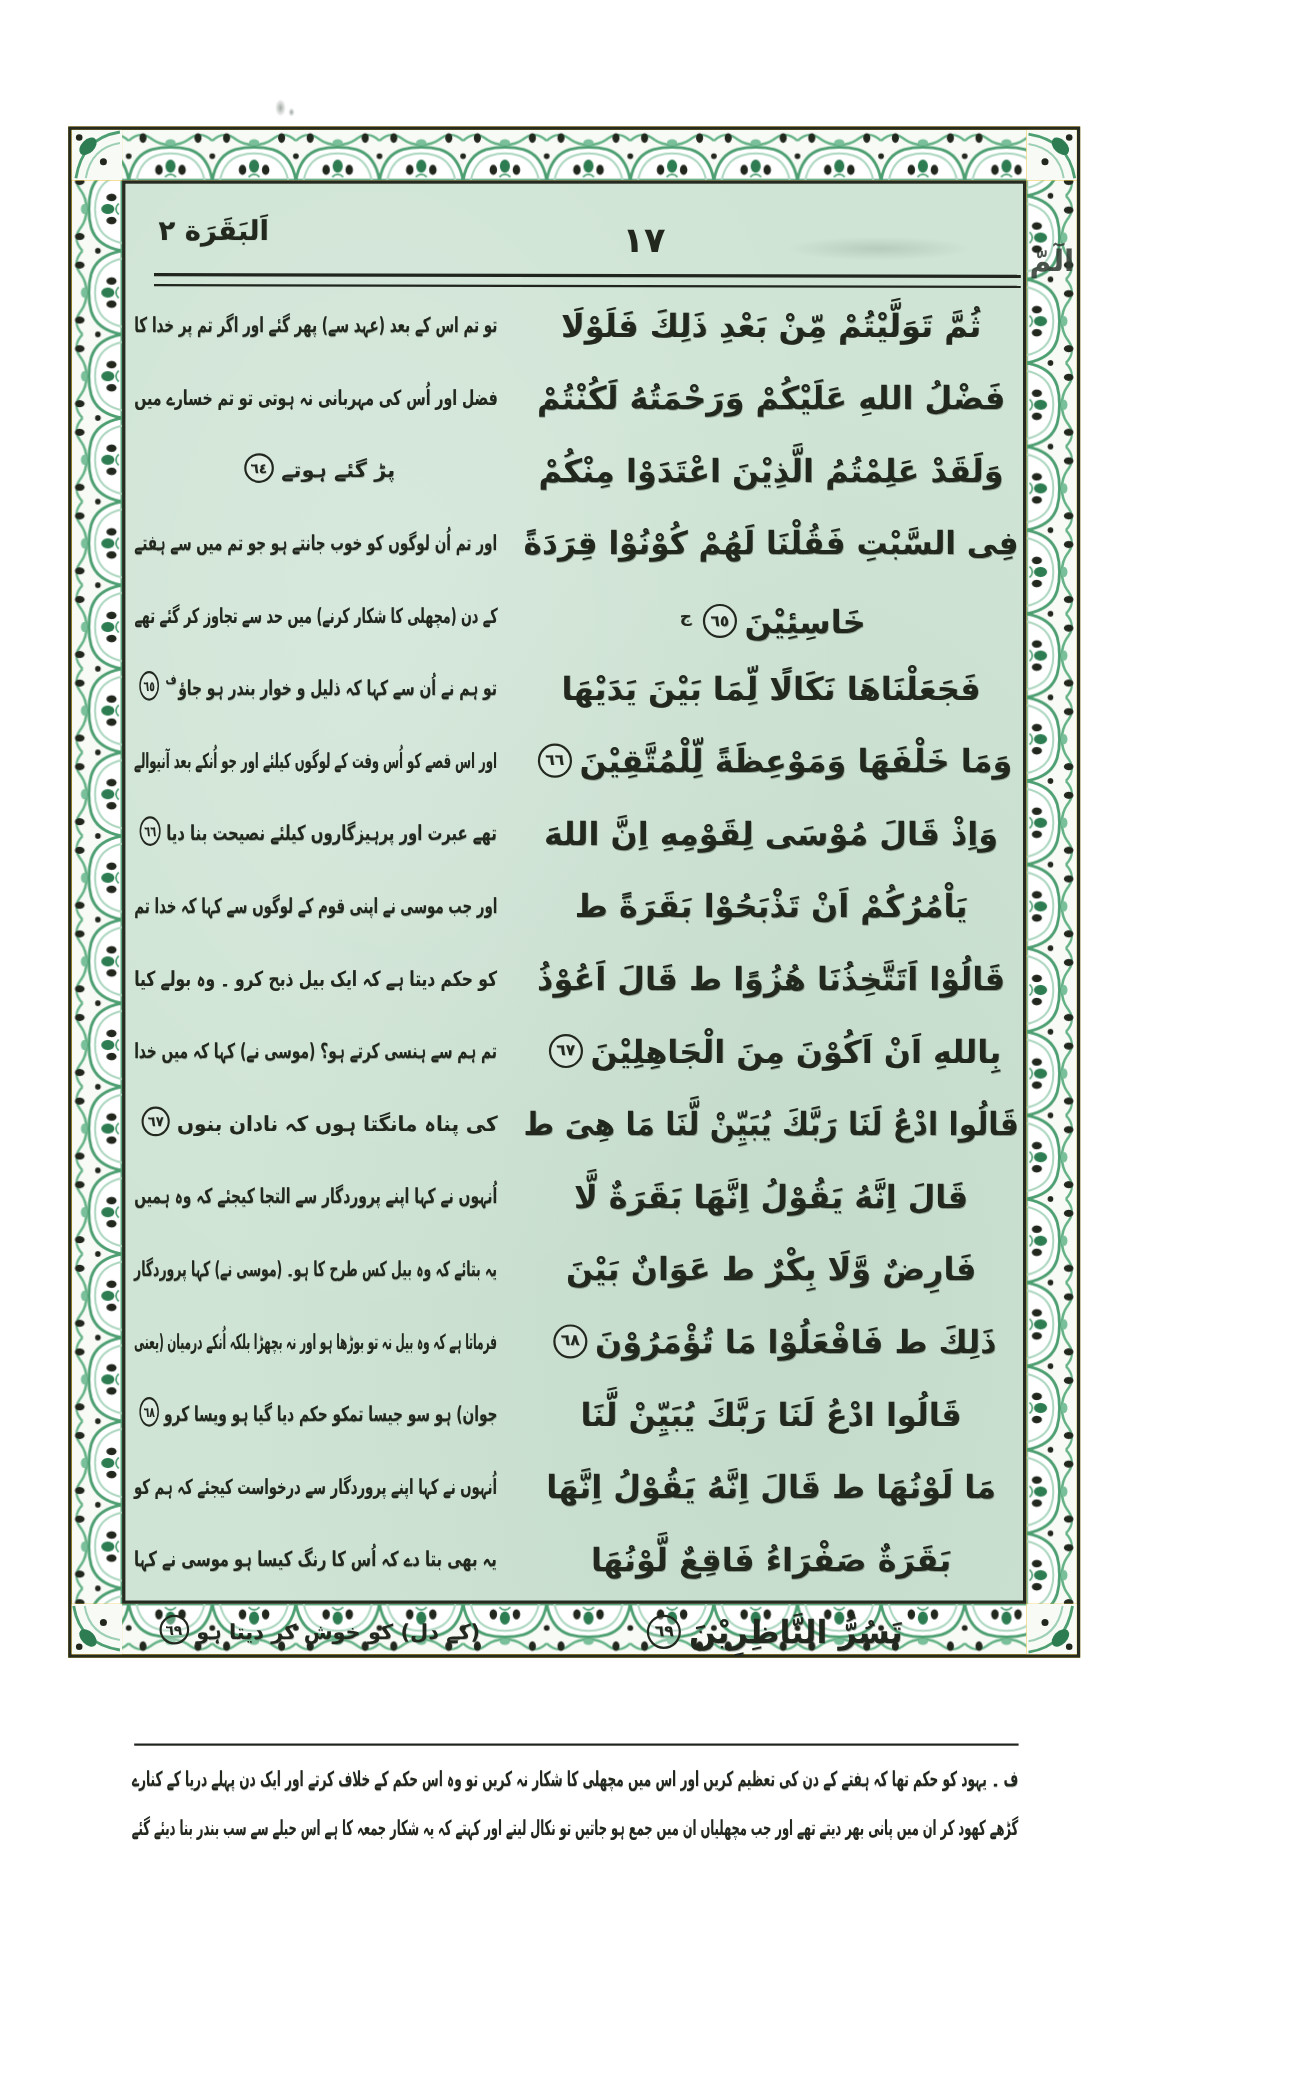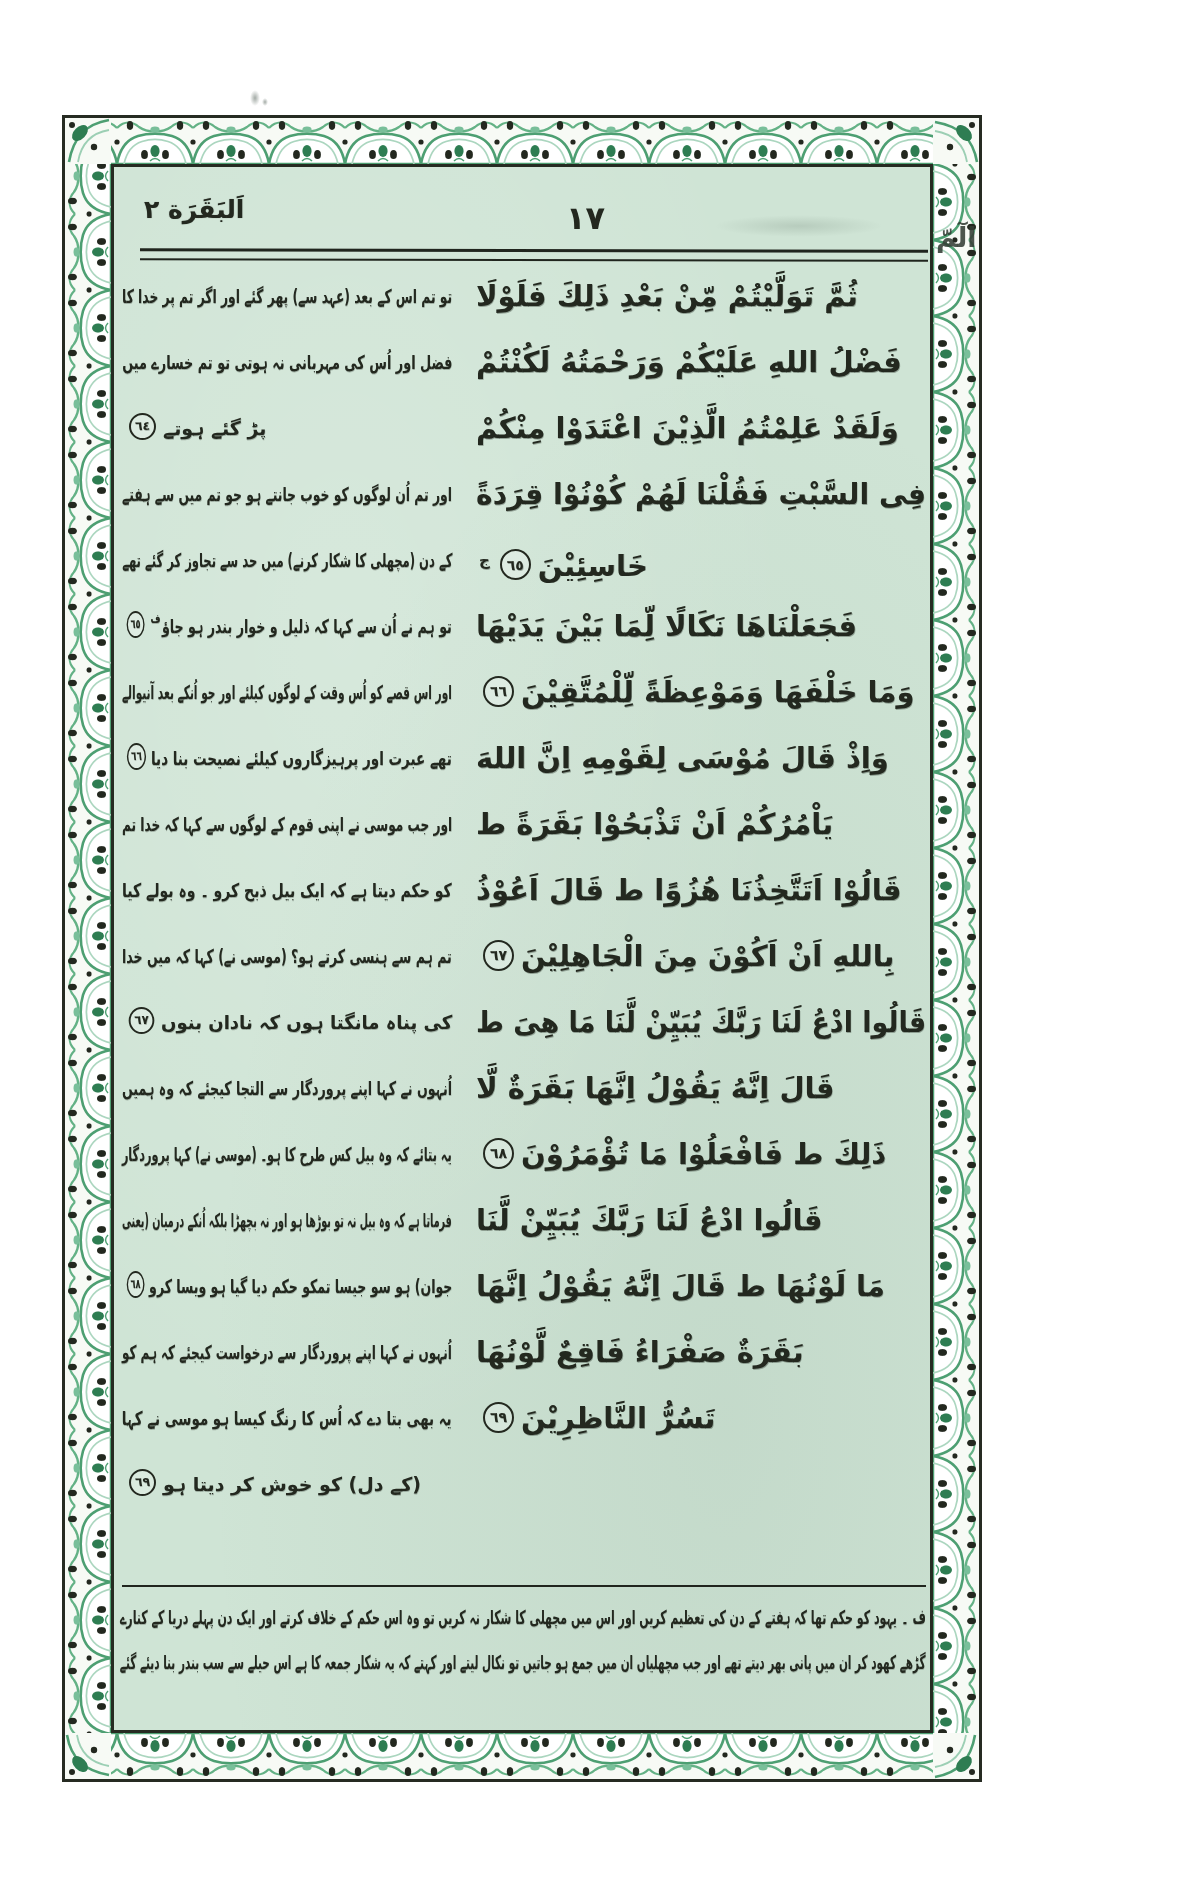--- a/index.html
+++ b/index.html
@@ -3,21 +3,21 @@
 <meta charset="utf-8">
 <style>
   html,body{margin:0;padding:0;}
   body{
     width:1192px;height:1891px;position:relative;background:#ffffff;
     font-family:"DejaVu Sans", sans-serif;color:#23281f;overflow:hidden;direction:ltr;
   }
   .scan{position:absolute;inset:0;}
   
   .frame{
-    position:absolute;left:62px;top:115px;width:920px;height:1667px;
+    position:absolute;left:62px;top:115px;width:920px;height:1392px;
     border:3px solid #262b22;box-sizing:border-box;background:#eab308;
   }
   .edge{position:absolute;overflow:hidden;}
   .edge-top{left:46px;right:46px;top:0;height:46px;}
   .edge-bottom{left:46px;right:46px;bottom:0;height:46px;}
   .edge-left{left:0;top:46px;bottom:46px;width:46px;}
   .edge-right{right:0;top:46px;bottom:46px;width:46px;}
   .edge svg{position:absolute;left:50%;top:50%;}
   .edge-top svg,.edge-bottom svg{transform:translate(-50%,-50%);}
   .edge-bottom svg{transform:translate(-50%,-50%) scaleY(-1);}
@@ -45,21 +45,21 @@
     border-top:3.5px solid #20251e;border-bottom:2px solid #20251e;transform:rotate(0.12deg);}
   .hdr-smudge{position:absolute;left:600px;top:48px;width:170px;height:22px;
     background:radial-gradient(ellipse at center, rgba(88,108,94,.20), rgba(88,108,94,0) 70%);}
   .juz{position:absolute;left:822px;top:55px;font-size:27px;font-weight:bold;
     color:rgba(52,62,54,.88);direction:rtl;z-index:5;}
   
   .cols{position:absolute;left:0;right:0;top:96px;}
   .col{position:absolute;top:0;}
   .col-urdu{left:8px;width:330px;}
   .col-arabic{left:362px;width:450px;}
-  .row{height:66px;line-height:66px;white-space:nowrap;text-align:left;direction:rtl;text-decoration:underline;}
+  .row{height:66px;line-height:66px;white-space:nowrap;text-align:center;direction:rtl;text-decoration:underline;}
   .row .in{display:inline-block;transform-origin:100% 50%;}
   .arabic{font-size:29px;font-weight:bold;letter-spacing:-0.2px;
     text-shadow:0.6px 0.8px 0 rgba(30,36,30,.35);}
   .urdu{font-size:19px;font-weight:bold;text-shadow:0.4px 0.6px 0 rgba(30,36,30,.28);}
   .badge{
     display:inline-flex;align-items:center;justify-content:center;vertical-align:middle;
     border:2.5px solid #23281f;border-radius:50%;box-sizing:border-box;
     margin:0 7px;position:relative;top:-3px;background:rgba(255,255,255,.25);
   }
   .arabic .badge{width:31px;height:31px;font-size:14px;line-height:1;}
@@ -204,20 +204,21 @@
             <div class="row arabic" dir="rtl"><span class="in" style="transform: scaleX(0.974026);"><span>فِى السَّبْتِ فَقُلْنَا لَهُمْ كُوْنُوْا قِرَدَةً</span></span></div>
             <div class="row arabic" dir="rtl"><span class="in"><span>خَاسِئِيْنَ</span><span class="badge">٦٥</span><span class="waqf">ج</span></span></div>
             <div class="row arabic" dir="rtl"><span class="in"><span>فَجَعَلْنَاهَا نَكَالًا لِّمَا بَيْنَ يَدَيْهَا</span></span></div>
             <div class="row arabic" dir="rtl"><span class="in"><span>وَمَا خَلْفَهَا وَمَوْعِظَةً لِّلْمُتَّقِيْنَ</span><span class="badge">٦٦</span></span></div>
             <div class="row arabic" dir="rtl"><span class="in"><span>وَاِذْ قَالَ مُوْسَى لِقَوْمِهِ اِنَّ اللهَ</span></span></div>
             <div class="row arabic" dir="rtl"><span class="in"><span>يَاْمُرُكُمْ اَنْ تَذْبَحُوْا بَقَرَةً ط</span></span></div>
             <div class="row arabic" dir="rtl"><span class="in"><span>قَالُوْا اَتَتَّخِذُنَا هُزُوًا ط قَالَ اَعُوْذُ</span></span></div>
             <div class="row arabic" dir="rtl"><span class="in"><span>بِاللهِ اَنْ اَكُوْنَ مِنَ الْجَاهِلِيْنَ</span><span class="badge">٦٧</span></span></div>
             <div class="row arabic" dir="rtl"><span class="in" style="transform: scaleX(0.927835);"><span>قَالُوا ادْعُ لَنَا رَبَّكَ يُبَيِّنْ لَّنَا مَا هِىَ ط</span></span></div>
             <div class="row arabic" dir="rtl"><span class="in"><span>قَالَ اِنَّهُ يَقُوْلُ اِنَّهَا بَقَرَةٌ لَّا</span></span></div>
+            <div class="row arabic" dir="rtl"><span class="in"><span>فَارِضٌ وَّلَا بِكْرٌ ط عَوَانٌ بَيْنَ</span></span></div>
             <div class="row arabic" dir="rtl"><span class="in"><span>ذَلِكَ ط فَافْعَلُوْا مَا تُؤْمَرُوْنَ</span><span class="badge">٦٨</span></span></div>
             <div class="row arabic" dir="rtl"><span class="in"><span>قَالُوا ادْعُ لَنَا رَبَّكَ يُبَيِّنْ لَّنَا</span></span></div>
             <div class="row arabic" dir="rtl"><span class="in"><span>مَا لَوْنُهَا ط قَالَ اِنَّهُ يَقُوْلُ اِنَّهَا</span></span></div>
             <div class="row arabic" dir="rtl"><span class="in"><span>بَقَرَةٌ صَفْرَاءُ فَاقِعٌ لَّوْنُهَا</span></span></div>
             <div class="row arabic" dir="rtl"><span class="in"><span>تَسُرُّ النَّاظِرِيْنَ</span><span class="badge">٦٩</span></span></div>
           </div>
       </div>
 
       <div class="fsep"></div>
       <div class="footnote">

